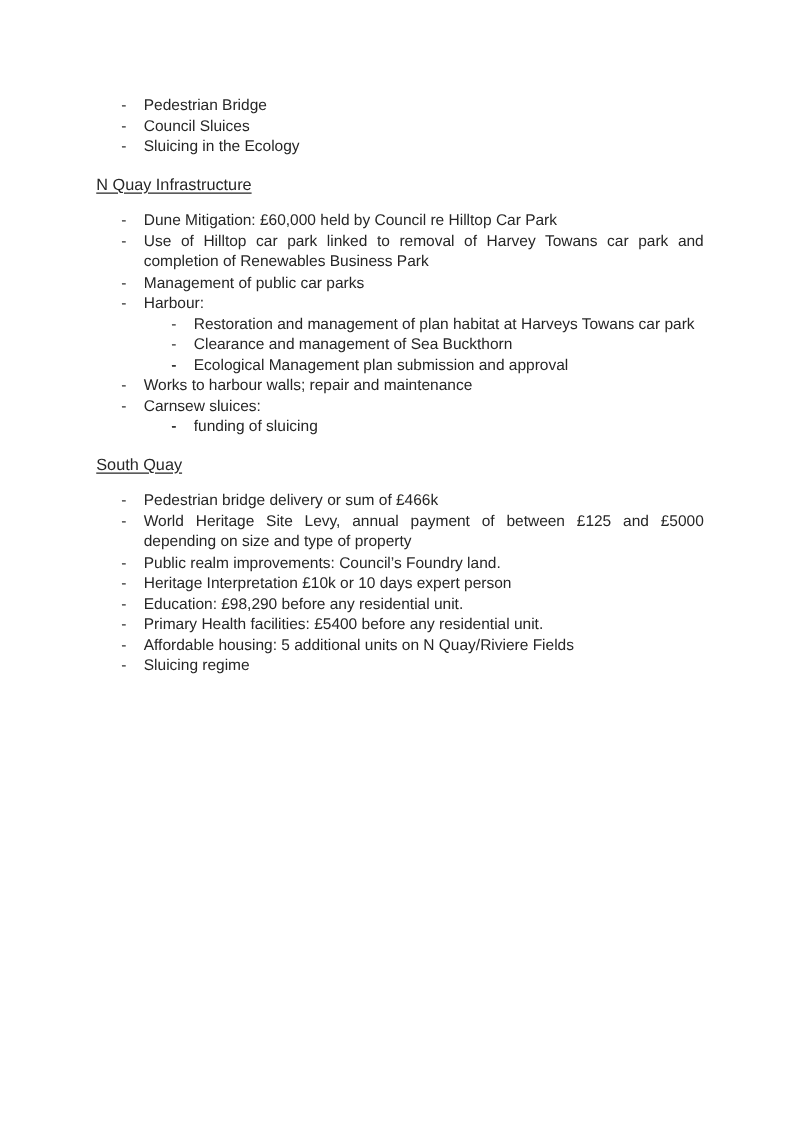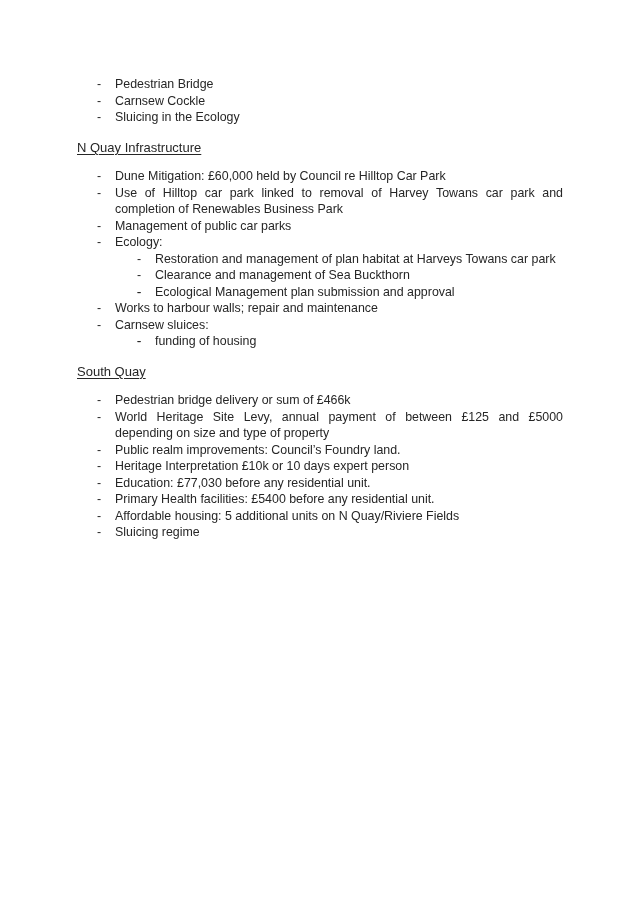--- a/index.html
+++ b/index.html
@@ -110,21 +110,21 @@
 <div class="page">
   <div class="content">
 
     <ul class="list">
       <li class="item level1">
         <span class="dash">-</span>
         <span class="txt">Pedestrian Bridge</span>
       </li>
       <li class="item level1">
         <span class="dash">-</span>
-        <span class="txt">Carnsew Cockle</span>
+        <span class="txt">Council Sluices</span>
       </li>
       <li class="item level1">
         <span class="dash">-</span>
         <span class="txt">Sluicing in the Ecology</span>
       </li>
     </ul>
 
     <p class="heading gap-before gap-after">
       <span class="heading-text">N Quay Infrastructure</span>
     </p>
@@ -140,21 +140,21 @@
         <span class="txt">Use of Hilltop car park linked to removal of Harvey Towans car park and completion of Renewables Business Park</span>
       </li>
 
       <li class="item level1">
         <span class="dash">-</span>
         <span class="txt">Management of public car parks</span>
       </li>
 
       <li class="item level1">
         <span class="dash">-</span>
-        <span class="txt">Ecology:</span>
+        <span class="txt">Harbour:</span>
       </li>
       <ul class="sublist">
         <li class="item level2 justify">
           <span class="dash">-</span>
           <span class="txt">Restoration and management of plan habitat at Harveys Towans car park</span>
         </li>
         <li class="item level2">
           <span class="dash">-</span>
           <span class="txt">Clearance and management of Sea Buckthorn</span>
         </li>
@@ -175,21 +175,21 @@
       <li class="item level1">
         <span class="dash">-</span>
         <span class="txt">Carnsew sluices:</span>
       </li>
       <ul class="sublist">
         <li class="item level2">
           <span class="dash">-</span>
         </li>
         <li class="item level2">
           <span class="dash">-</span>
-          <span class="txt">funding of housing</span>
+          <span class="txt">funding of sluicing</span>
         </li>
       </ul>
     </ul>
 
     <p class="heading gap-before gap-after">
       <span class="heading-text">South Quay</span>
     </p>
 
     <ul class="list">
       <li class="item level1">
@@ -203,21 +203,21 @@
       <li class="item level1">
         <span class="dash">-</span>
         <span class="txt">Public realm improvements:  Council’s Foundry land.</span>
       </li>
       <li class="item level1">
         <span class="dash">-</span>
         <span class="txt">Heritage Interpretation £10k or 10 days expert person</span>
       </li>
       <li class="item level1">
         <span class="dash">-</span>
-        <span class="txt">Education: £77,030 before any residential unit.</span>
+        <span class="txt">Education: £98,290 before any residential unit.</span>
       </li>
       <li class="item level1">
         <span class="dash">-</span>
         <span class="txt">Primary Health facilities: £5400 before any residential unit.</span>
       </li>
       <li class="item level1">
         <span class="dash">-</span>
         <span class="txt">Affordable housing: 5 additional units on N Quay/Riviere Fields</span>
       </li>
       <li class="item level1">

